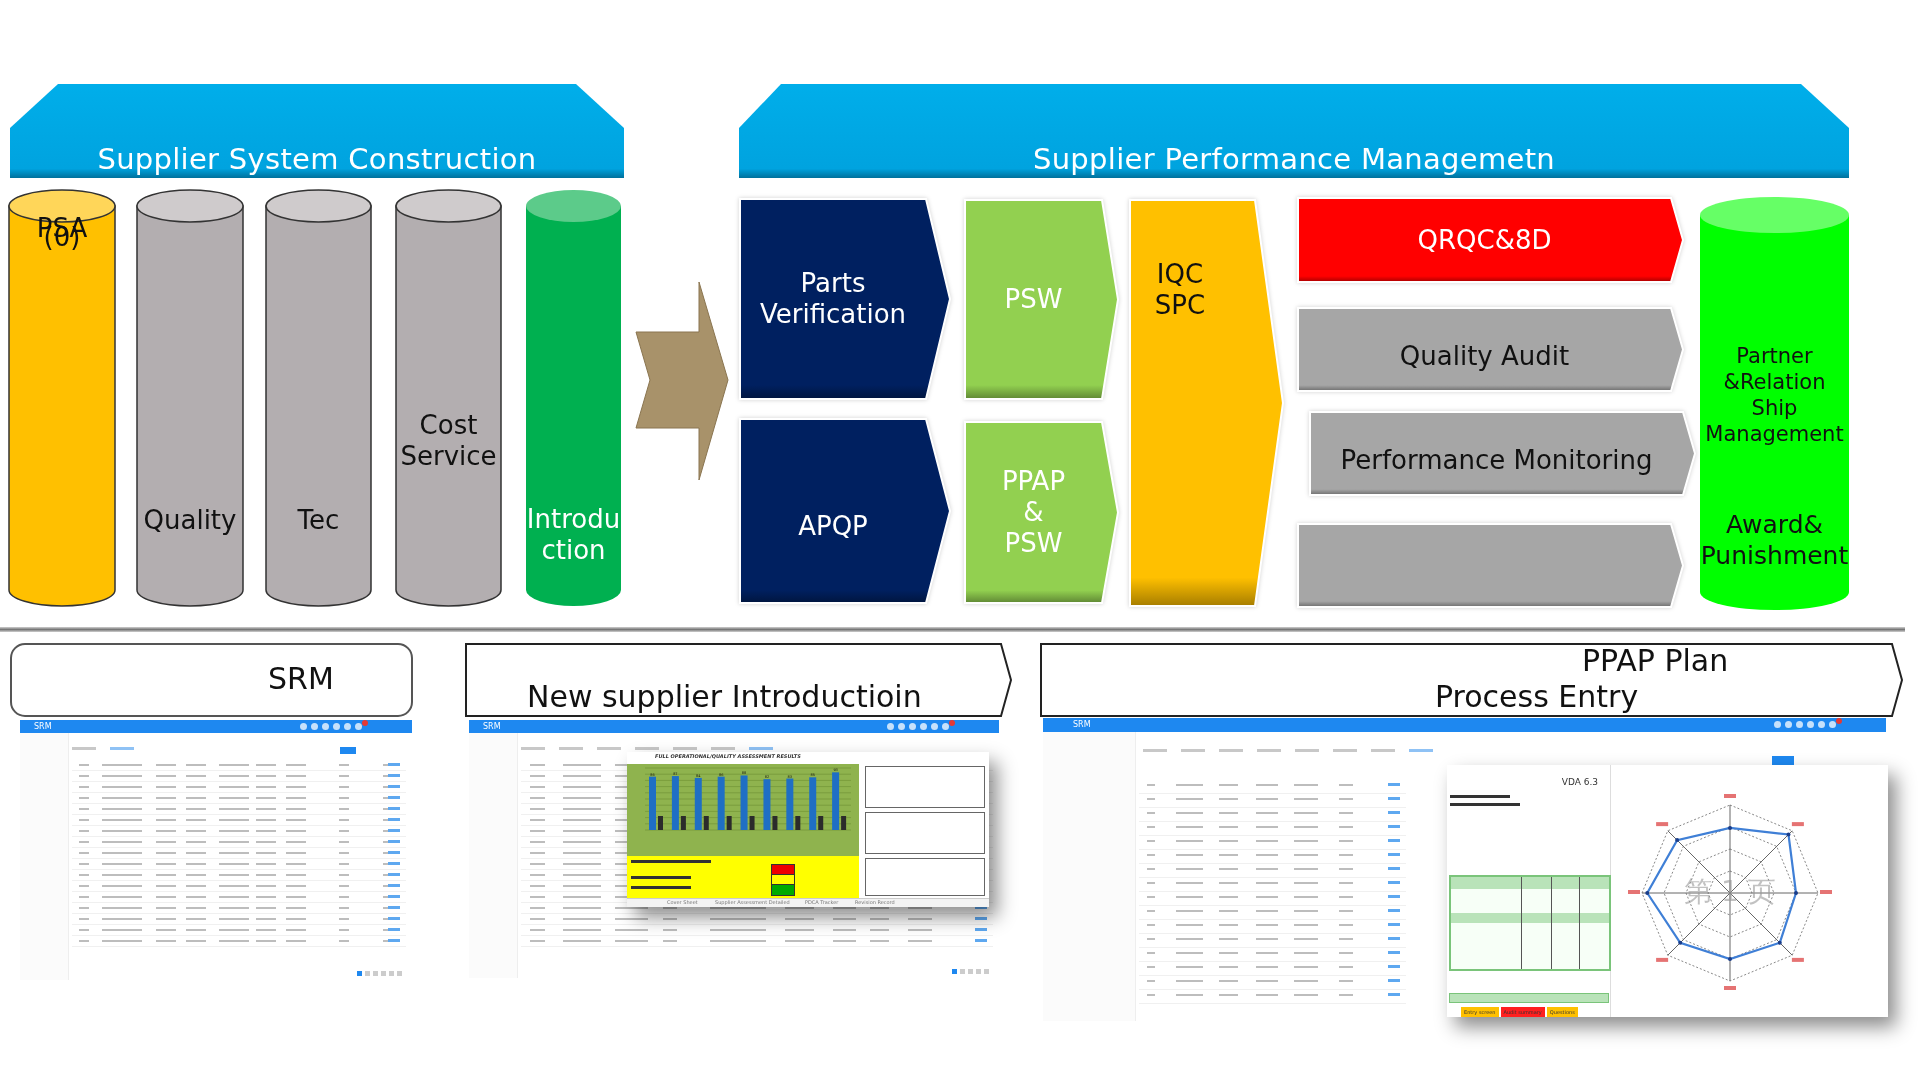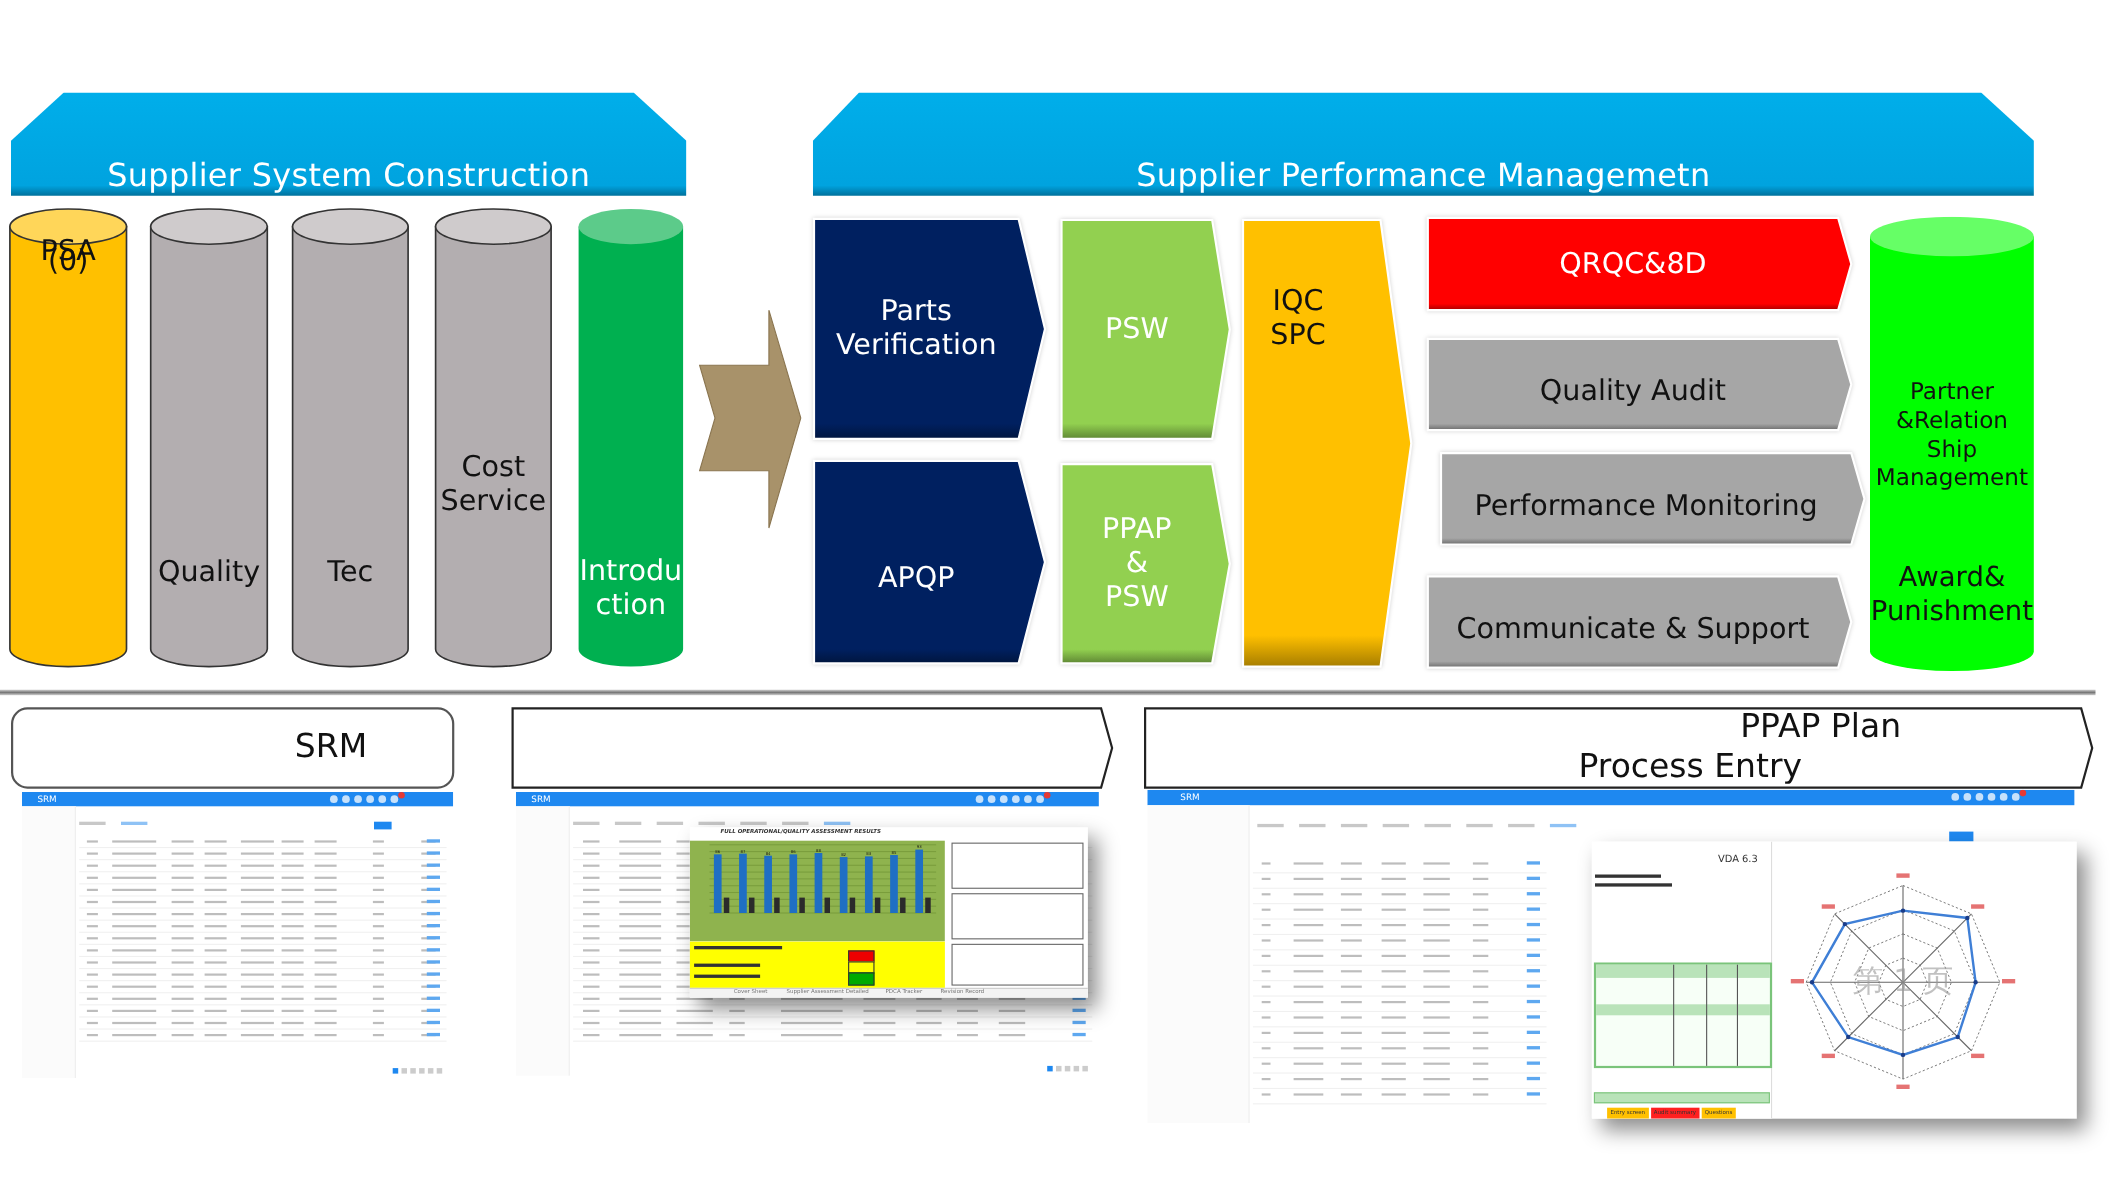--- a/index.html
+++ b/index.html
@@ -231,21 +231,20 @@
       <svg width="385" height="83">
         <defs>
           <linearGradient id="gcommunicate-support-stage" x1="0" y1="0" x2="0" y2="1">
             <stop offset="0" stop-color="#A6A6A6"></stop>
             <stop offset="0.93" stop-color="#A6A6A6"></stop>
             <stop offset="1" stop-color="#6c6c6c"></stop>
           </linearGradient>
         </defs>
         <polygon points="0,0 373,0 385,41.5 373,83 0,83" fill="url(#gcommunicate-support-stage)" stroke="#ffffff" stroke-width="2" style="filter: drop-shadow(rgba(0, 0, 0, 0.18) 0px 0px 2px);"></polygon>
       </svg>
-      <div class="lbl" style="white-space: pre-line; color: rgb(17, 17, 17); font-size: 26px; left: 0px; top: 14px; width: 373px; height: 69px;">Communicate &amp; Support</div>
     </div>
   </div>
 
 <div class="cyl" style="left:1700px;top:197px;width:149px;height:413px;">
   <svg width="149" height="413">
     <path d="M0,18 L0,395 A74.5,18 0 0 0 149,395 L149,18 Z" fill="#00FF00"></path>
     <ellipse cx="74.5" cy="18" rx="74.5" ry="18" fill="#66FF66"></ellipse>
   </svg>
   <div class="lbl" style="top:146px;font-size:21px;line-height:26px;white-space:pre-line;">Partner
 &amp;Relation
@@ -493,20 +492,21 @@
       <i></i>
       <i></i>
       <i></i>
     </div>
 </div>
 
 <div class="hdr" style="left:465px;top:643px;width:547px;height:74px;">
   <svg width="547" height="74">
       <polygon points="1,1 536,1 546,37 536,73 1,73" fill="#fff" stroke="#222" stroke-width="2"></polygon>
     </svg>
+  <div class="t" style="left:62px;top:36px;">New supplier Introductioin</div>
 </div>
 
 <div class="mini" style="left:469px;top:720px;width:530px;height:258px;">
   <div class="topbar">
     <span class="logo">SRM</span>
     <div class="dots">
         <i></i>
         <i></i>
         <i></i>
         <i></i>

